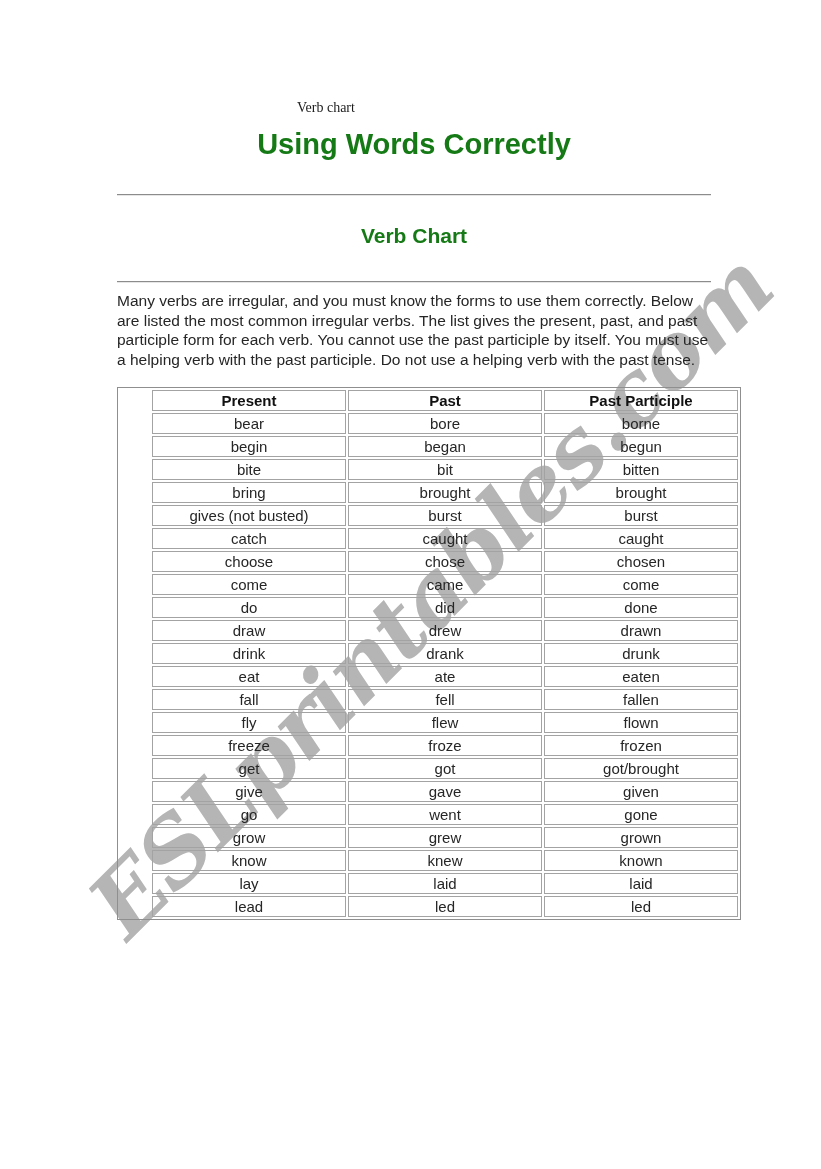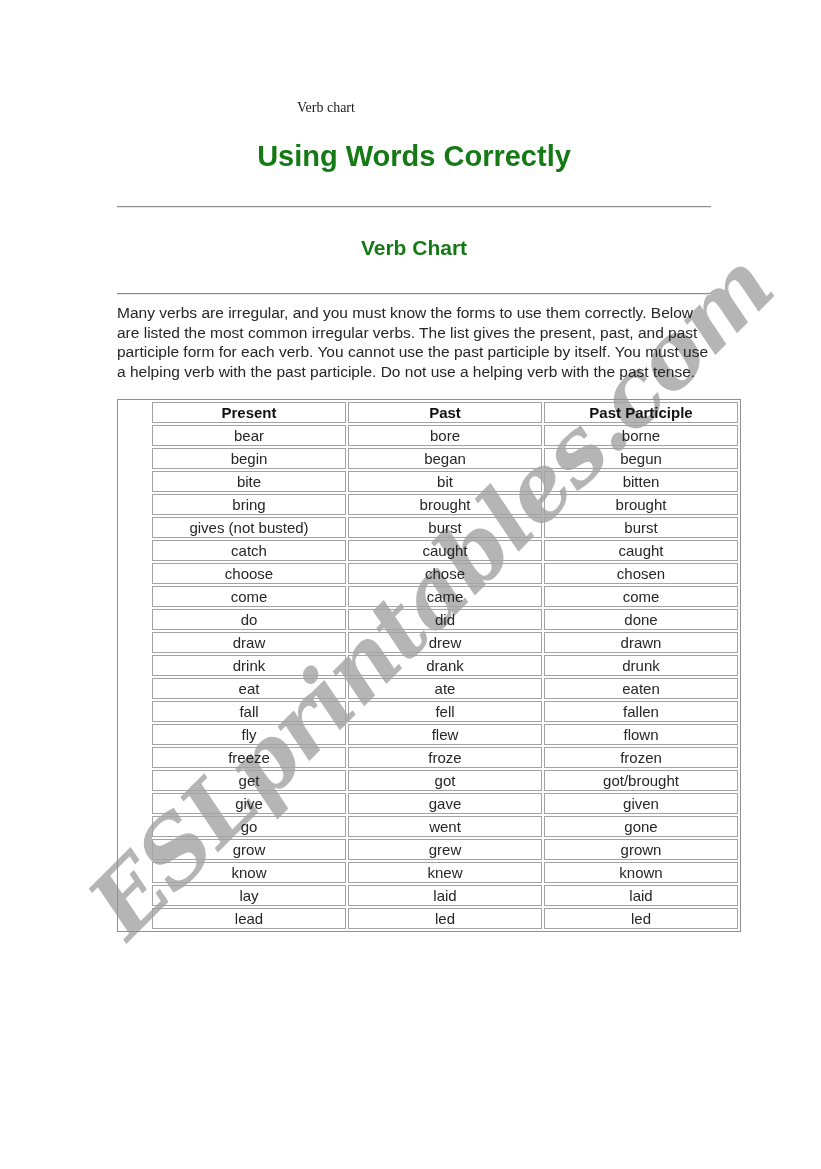--- a/index.html
+++ b/index.html
@@ -32,21 +32,21 @@
 
   .doc-label {
     margin-top: 100px;
     margin-left: 180px;
     font-family: "Liberation Serif", serif;
     font-size: 14px;
     color: #1c1c1c;
   }
 
   .doc-title {
-    margin-top: 24px;
+    margin-top: 12px;
     text-align: center;
     font-size: 29px;
     font-weight: bold;
     letter-spacing: 0px;
   }
 
   .rule {
     margin-top: 33px;
     height: 2px;
     border: none;

